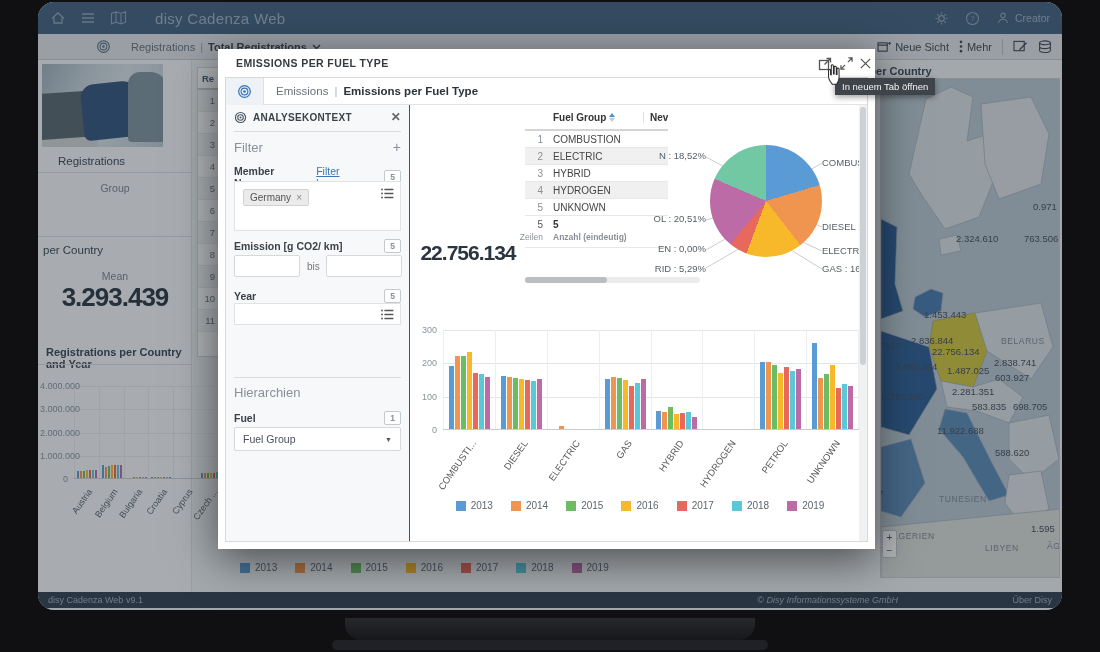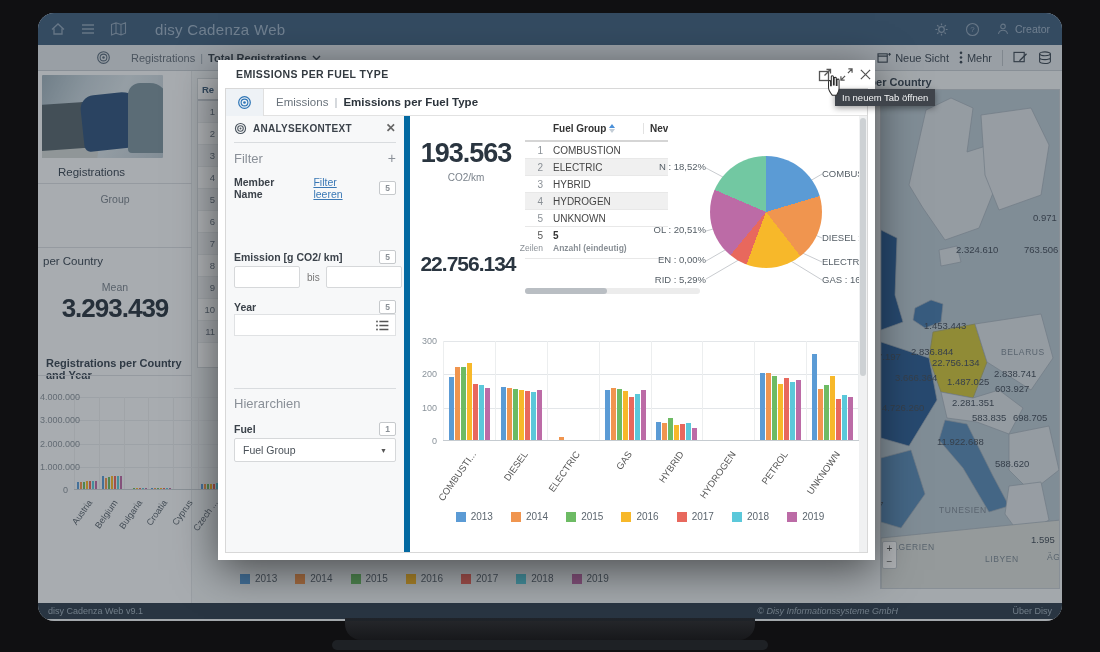--- a/index.html
+++ b/index.html
@@ -1,18 +1,18 @@
 <!DOCTYPE html>
 <html><head>
 <meta charset="utf-8">
 <style>
   html,body{margin:0;padding:0;background:#141414;}
   *{box-sizing:border-box;font-family:"Liberation Sans",sans-serif;}
   .monitor{position:relative;width:1100px;height:652px;background:#101012;overflow:hidden;}
-  .screen{position:absolute;left:38px;top:13px;width:1024px;height:608px;background:#eceef0;border-radius:16px;overflow:hidden;padding-left:6px;}
+  .screen{position:absolute;left:38px;top:2px;width:1024px;height:608px;background:#eceef0;border-radius:16px;overflow:hidden;padding-left:6px;}
   .stand-neck{position:absolute;left:345px;top:618px;width:410px;height:22px;background:linear-gradient(#26282c,#17181b);border-radius:0 0 16px 16px;}
   .stand-base{position:absolute;left:332px;top:640px;width:436px;height:10px;background:#1e2125;border-radius:5px;}
 
   
   .app-header{position:absolute;left:0;top:0;width:1024px;height:32px;background:#44617f;display:flex;align-items:center;padding:0 12px;color:#a7bacd;}
   .hdr-ico{margin-right:14px;display:inline-flex;}
   .app-title{font-size:15px;color:#9db1c4;margin-left:14px;letter-spacing:.3px;}
   .hdr-right{margin-left:auto;display:flex;align-items:center;gap:16px;}
   .hdr-user{display:flex;align-items:center;gap:5px;font-size:10.5px;color:#9db1c4;}
 
@@ -87,21 +87,21 @@
   .m-title{position:absolute;left:18px;top:8px;font-size:10.5px;font-weight:bold;color:#333a40;letter-spacing:.4px;}
   .m-ico{position:absolute;top:8px;color:#555;cursor:pointer;}
   .m-inner{position:absolute;left:7px;right:7px;top:28px;bottom:7px;border:1px solid #d8d8d8;}
   .crumb-bar{position:absolute;left:0;right:0;top:0;height:27px;border-bottom:1px solid #e2e2e2;display:flex;align-items:center;}
   .crumb-ico{width:38px;height:27px;background:#eef2f6;border-right:1px solid #e0e0e0;display:flex;align-items:center;justify-content:center;}
   .crumb-txt{margin-left:12px;font-size:11.5px;color:#6a737c;display:flex;gap:6px;align-items:center;}
   .crumb-cur{font-weight:bold;color:#2b333b;}
   .m-body{position:absolute;left:0;right:0;top:27px;bottom:0;display:flex;}
 
   
-  .fpanel{position:relative;width:184px;min-width:184px;background:#f7f8f9;border-right:6px solid #0369a1;font-size:10.5px;color:#444;}
+  .fpanel{position:relative;width:184px;min-width:184px;background:#f7f8f9;border-right:1px solid #0369a1;font-size:10.5px;color:#444;}
   .fp-row{position:absolute;left:8px;right:8px;display:flex;align-items:center;}
   .fp-head{top:5px;font-weight:bold;color:#3b424a;font-size:10px;letter-spacing:.3px;gap:6px;}
   .fp-x{margin-left:auto;font-size:12px;color:#666;cursor:pointer;}
   .fp-div{position:absolute;left:8px;right:8px;height:1px;background:#d9dcdf;}
   .fp-sec{font-size:13px;color:#8a9098;}
   .fp-plus{margin-left:auto;font-size:14px;color:#8a9098;cursor:pointer;}
   .fp-lab{font-weight:bold;color:#3b424a;gap:20px;}
   .fp-link{color:#3a78b5;text-decoration:underline;font-weight:normal;cursor:pointer;}
   .badge{margin-left:auto;border:1px solid #c6c9cc;background:#fff;border-radius:2px;font-size:8.5px;color:#8a9096;padding:1px 5px;}
   .ffield{position:absolute;left:8px;right:8px;background:#fff;border:1px solid #e0e2e4;}
@@ -500,20 +500,33 @@
             <div class="fp-div" style="top:26px"></div>
             <div class="fp-row" style="top:34px">
               <span class="fp-sec">Filter</span>
               <span class="fp-plus">+</span>
             </div>
             <div class="fp-row fp-lab" style="top:60px">
               <span>Member Name</span>
               <span class="fp-link">Filter leeren</span>
               <span class="badge">5</span>
             </div>
+            <div class="ffield" style="top:76px;height:50px">
+              <span class="chip">
+                <span>Germany</span><span class="x">×</span>
+              </span>
+              <span class="list-ico">
+                <svg width="13" height="11" viewBox="0 0 13 11">
+                    <path d="M3.4 1.5h9M3.4 5.5h9M3.4 9.5h9" stroke="#555" stroke-width="1.3"></path>
+                    <circle cx="1" cy="1.5" r=".9" fill="#555"></circle>
+                    <circle cx="1" cy="5.5" r=".9" fill="#555"></circle>
+                    <circle cx="1" cy="9.5" r=".9" fill="#555"></circle>
+                  </svg>
+              </span>
+            </div>
             <div class="fp-row fp-lab" style="top:134px">
               <span>Emission [g CO2/ km]</span>
               <span class="badge">5</span>
             </div>
             <div class="rinput" style="left:8px;top:150px;width:66px"></div>
             <span class="bis" style="left:81px;top:156px">bis</span>
             <div class="rinput" style="left:100px;top:150px;width:76px"></div>
             <div class="fp-row fp-lab" style="top:184px">
               <span>Year</span>
               <span class="badge">5</span>
@@ -536,24 +549,20 @@
               <span>Fuel</span>
               <span class="badge">1</span>
             </div>
             <div class="fp-dd" style="top:322px">
               <span>Fuel Group</span>
               <span class="caret">▼</span>
             </div>
           </div>
 
           <div class="amain">
-            <div class="kpi1">
-              <div class="v">193.563</div>
-              <div class="u">CO2/km</div>
-            </div>
             <div class="kpi2">22.756.134</div>
 
             <div class="dtable">
               <div class="dt-head">
                 <span class="dt-c1"></span>
                 <span class="dt-c2">
                   <span>Fuel Group</span>
                   <span class="sortico">
                       <span class="up"></span>
                       <span class="dn"></span>

